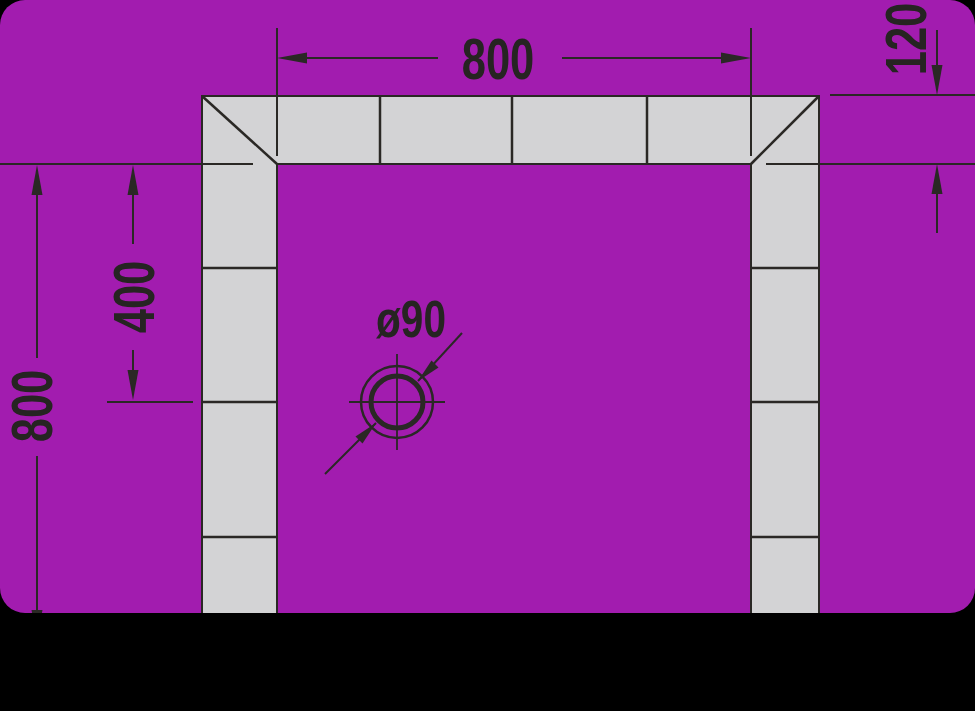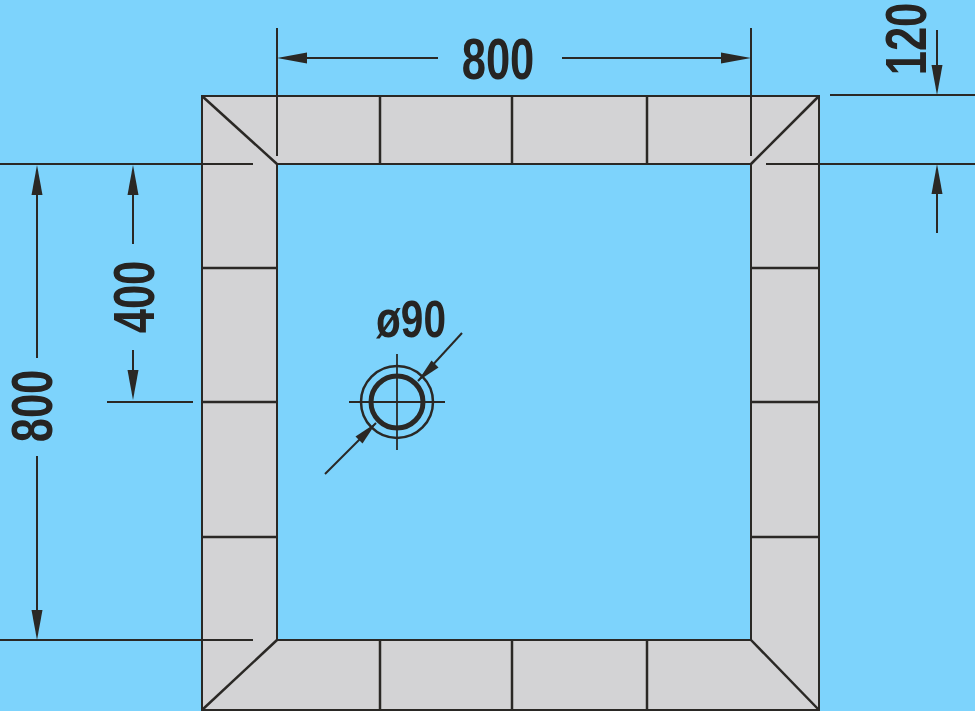--- a/index.html
+++ b/index.html
@@ -3,23 +3,24 @@
 <meta charset="utf-8">
 <style>
   html, body {
     margin: 0;
     padding: 0;
     background: #000000;
   }
   .stage {
     position: relative;
     width: 975px;
-    height: 711px;
-    background: #7dd3fc;
+    height: 613px;
+    background: #a21caf;
     overflow: hidden;
+    border-radius: 25px;
   }
   svg.drawing {
     position: absolute;
     left: 0;
     top: 0;
     display: block;
   }
   svg.drawing text {
     font-family: "Liberation Sans", "DejaVu Sans", sans-serif;
     font-weight: bold;

